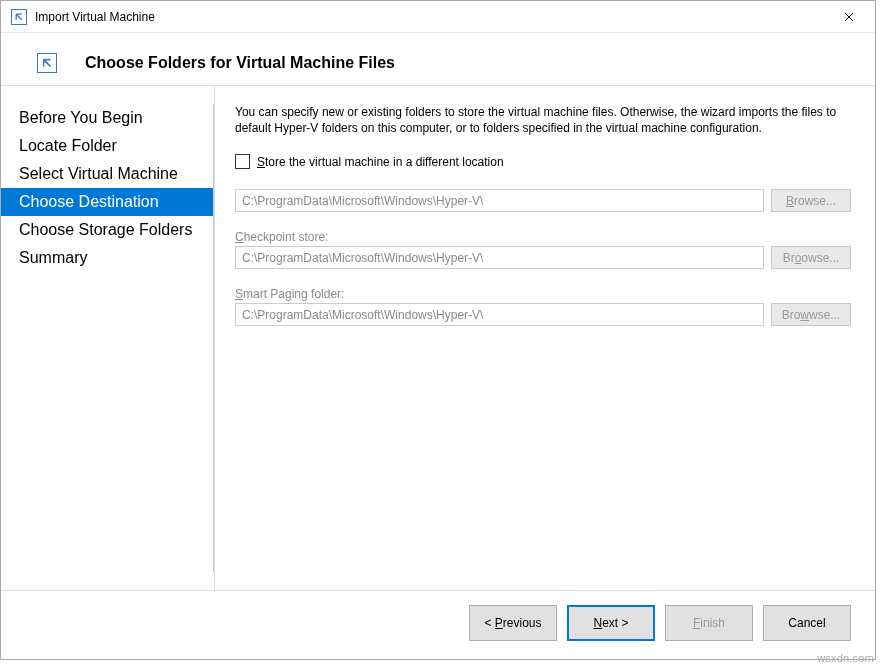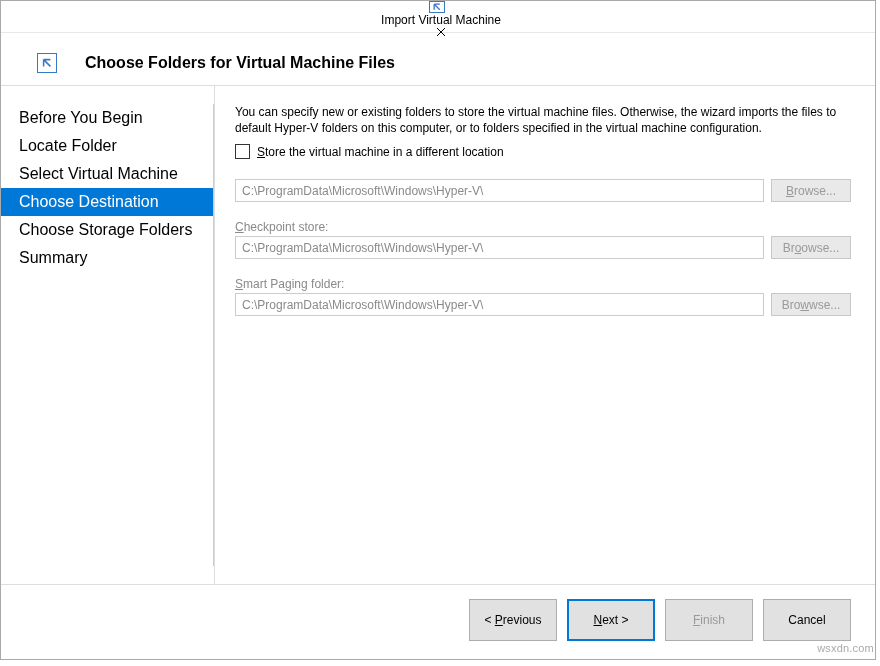--- a/index.html
+++ b/index.html
@@ -21,21 +21,20 @@
       position: relative;
       display: flex;
       flex-direction: column;
     }
     .titlebar {
       height: 32px;
       display: flex;
       align-items: center;
       padding: 0 4px 0 10px;
       border-bottom: 1px solid #e8e8e8;
-      flex-direction: column;
     }
     .titlebar .title-icon {
       width: 16px; height: 16px;
       border: 1px solid #3a78c4;
       display: flex; align-items: center; justify-content: center;
       color: #3a78c4;
       font-size: 10px;
       margin-right: 8px;
       position: relative;
     }
@@ -99,21 +98,21 @@
       color: #fff;
     }
 
     .main {
       flex: 1;
       padding: 18px 24px 0 20px;
       display: flex;
       flex-direction: column;
       gap: 8px;
     }
-    .desc { font-size: 12px; line-height: 1.35; color: #000; margin-bottom: 0;}
+    .desc { font-size: 12px; line-height: 1.35; color: #000; margin-bottom: 10px;}
     .check-row { display: flex; align-items: center; gap: 7px; margin-bottom: 12px;}
     .check-row input[type=checkbox] {
       appearance: none;
       width: 15px; height: 15px;
       border: 1px solid #333;
       background: #fff;
       cursor: pointer;
     }
     .check-row .chk-label { font-size: 12px; }
     .chk-label .accel { text-decoration: underline; }
@@ -147,39 +146,39 @@
 
     .footer {
       border-top: 1px solid #ddd;
       padding: 14px 24px 18px 0;
       display: flex;
       justify-content: flex-end;
       gap: 10px;
     }
     .wiz-btn {
       min-width: 88px;
-      height: 42px;
+      height: 36px;
       padding: 0 12px;
       border: 1px solid #adadad;
       background: #e1e1e1;
       font-size: 12px;
       font-family: inherit;
       cursor: pointer;
       color: #000;
     }
     .wiz-btn .accel { text-decoration: underline; }
     .wiz-btn.primary {
       border: 2px solid #0078d7;
       background: #e1e1e1;
       padding: 0 11px;
     }
     .wiz-btn:disabled { color: #9a9a9a; cursor: default; }
     .watermark {
       position: absolute;
-      bottom: 12px; right: 6px;
+      bottom: 2px; right: 6px;
       font-size: 11px;
       color: #aaa;
       letter-spacing: .2px;
     }
   </style>
 </head>
 <body>
 
 <div class="window">
 

